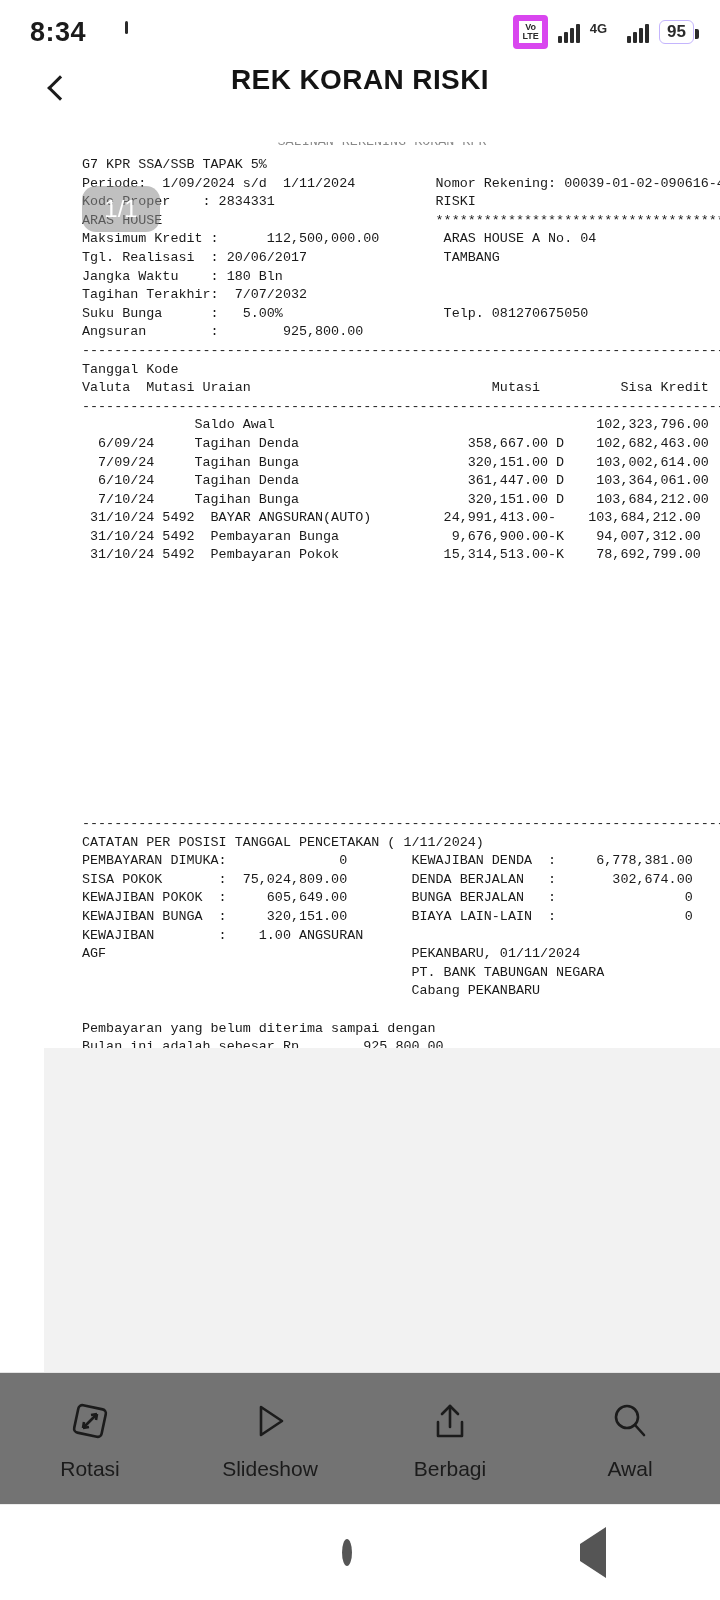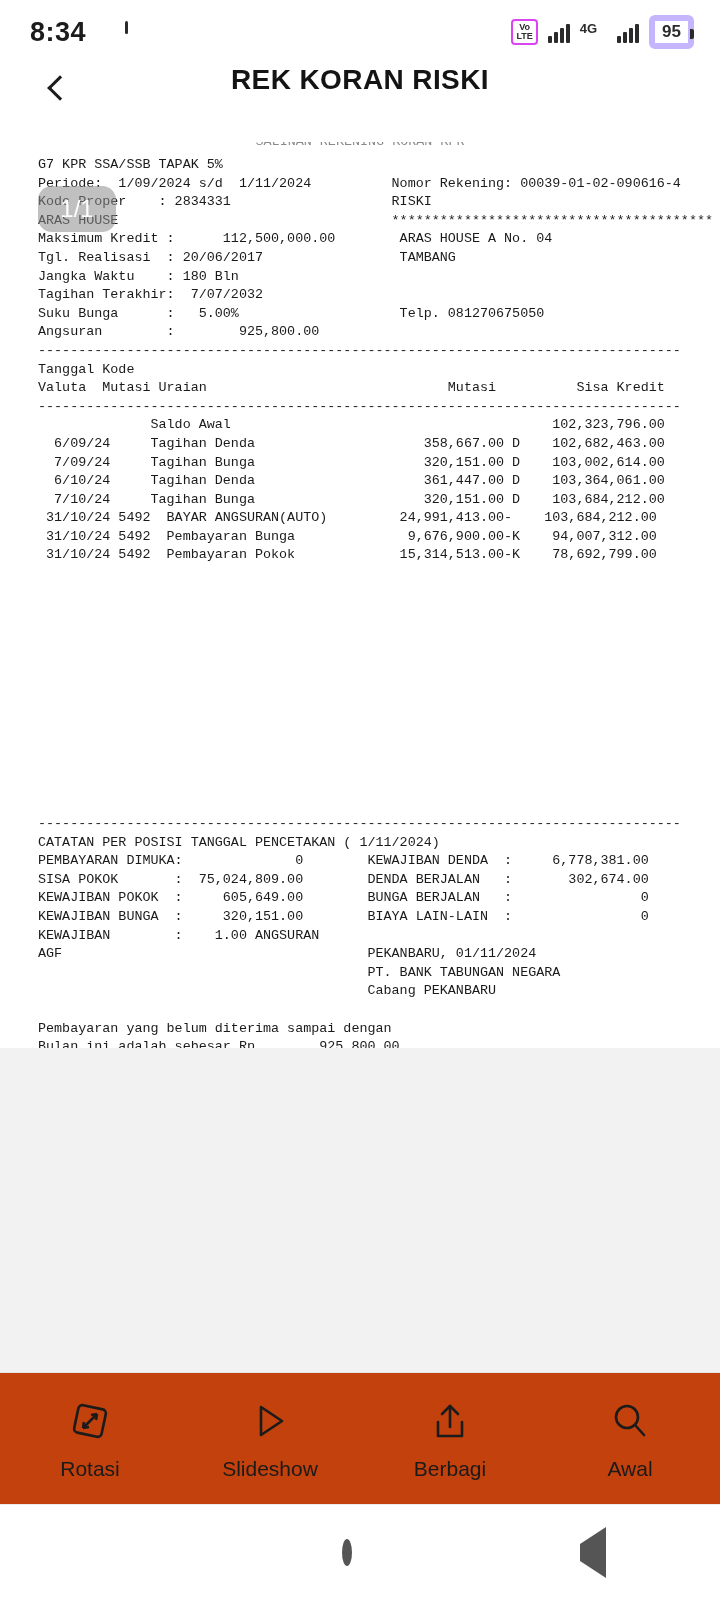--- a/index.html
+++ b/index.html
@@ -47,34 +47,34 @@
   .ic-slash {
     width: 26px; height: 26px; border-radius: 50%; background: #2b2b2b;
     position: relative; overflow: hidden;
   }
   .ic-slash::after {
     content: ""; position: absolute; left: -2px; top: 11px;
     width: 32px; height: 4px; background: #fff; transform: rotate(-45deg);
   }
   .sb-right { display: flex; align-items: center; gap: 10px; }
   .volte-box {
-    border: 2px solid #d946ef; border-radius: 4px;
+    border: 6px solid #d946ef; border-radius: 4px;
     font-size: 9px; line-height: 9px; font-weight: bold;
     padding: 2px 3px; color: #2b2b2b; text-align: center;
   }
   .bars { display: flex; align-items: flex-end; gap: 2px; height: 22px; }
   .bars i { width: 4px; background: #2b2b2b; border-radius: 1px; display: block; }
   .bars i:nth-child(1) { height: 7px; }
   .bars i:nth-child(2) { height: 11px; }
   .bars i:nth-child(3) { height: 15px; }
   .bars i:nth-child(4) { height: 19px; }
   .sig-group { display: flex; align-items: flex-end; gap: 20px; }
   .g4 { font-size: 13px; font-weight: bold; color: #2b2b2b; align-self: flex-start; }
   .batt {
-    border: 6px solid #c4b5fd; border-radius: 6px;
+    border: 1px solid #c4b5fd; border-radius: 6px;
     padding: 1px 7px; font-size: 17px; font-weight: bold; color: #2b2b2b;
     position: relative;
   }
   .batt::after {
     content: ""; position: absolute; right: -6px; top: 8px;
     width: 4px; height: 10px; background: #2b2b2b; border-radius: 0 2px 2px 0;
   }
 
   
   .titlebar {
@@ -99,20 +99,21 @@
     font-size: 28px; font-weight: bold; color: #141414; letter-spacing: 0.4px;
     pointer-events: none;
   }
 
   
   .docwrap {
     flex: 1 1 auto;
     position: relative;
     background: #15803d;
     overflow: hidden;
+    margin-left: 44px;
   }
   .page {
     position: absolute;
     top: 0; left: 0; right: 0;
     height: 906px;
     background: #ffffff;
     padding: 0 38px;
     overflow: hidden;
   }
   .mono {
@@ -147,21 +148,21 @@
     font-size: 24px;
     display: flex; align-items: center; justify-content: center;
     border-radius: 14px;
     font-family: "Liberation Sans", sans-serif;
   }
 
   
   .toolbar {
     flex: 0 0 auto;
     height: 132px;
-    background: #c2410c;
+    background: #737373;
     display: flex;
     align-items: center;
     justify-content: space-around;
     border-top: 1px solid #e4e4e4;
   }
   .tool {
     width: 150px;
     display: flex; flex-direction: column; align-items: center; gap: 12px;
     cursor: pointer;
   }

